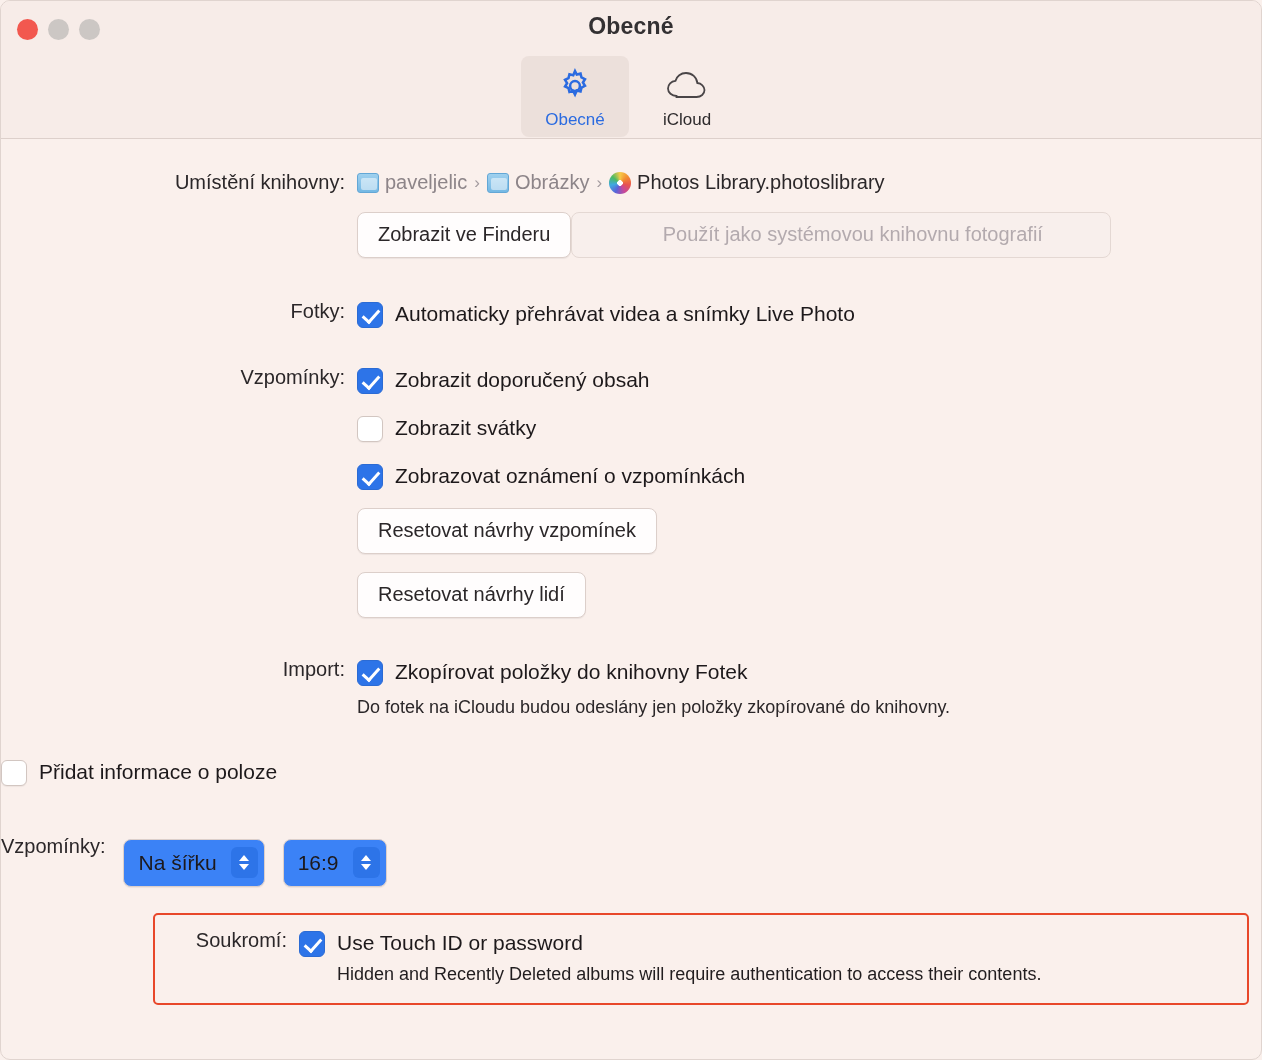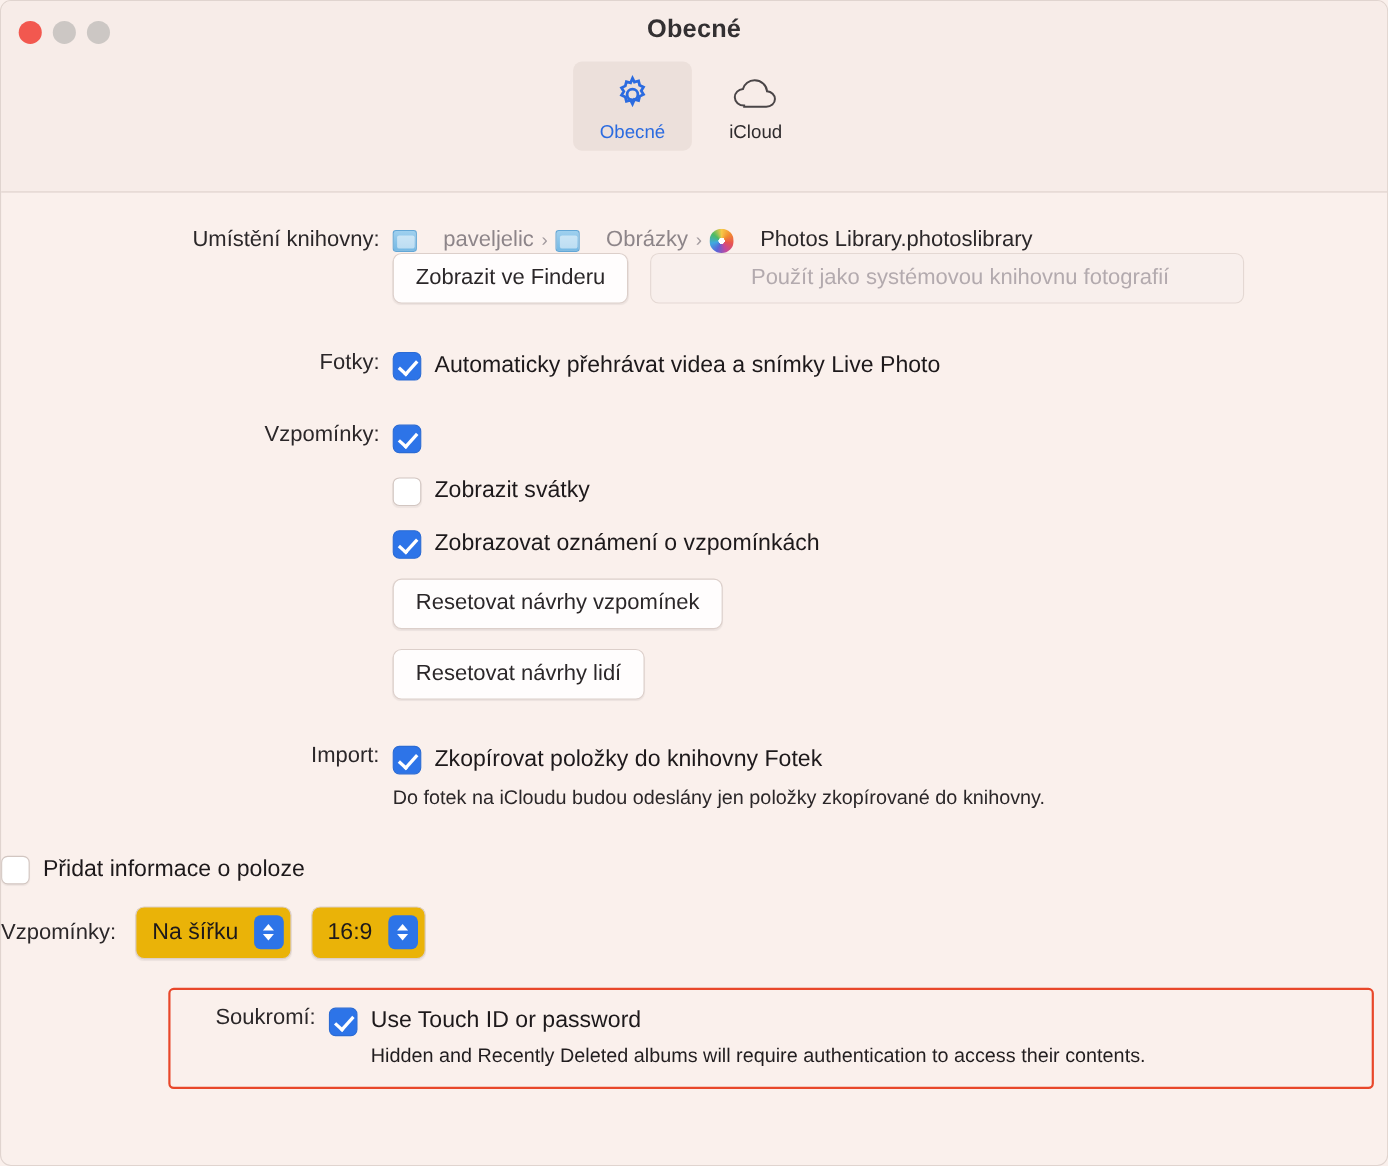--- a/index.html
+++ b/index.html
@@ -22,21 +22,21 @@
     background: #faf0ec;
     border: 1px solid #e0d4cf;
     box-sizing: border-box;
     border-radius: 10px;
     overflow: hidden;
   }
 
   
   .titlebar {
     position: relative;
-    height: 174px;
+    height: 138px;
     background: #f7ece8;
     border-bottom: 1px solid #ddd0cb;
     box-sizing: border-box;
   }
   .traffic {
     position: absolute;
     top: 18px;
     left: 16px;
     display: flex;
     gap: 10px;
@@ -124,21 +124,21 @@
   .path {
     display: flex;
     align-items: center;
     gap: 7px;
     font-size: 20px;
     color: #8d8589;
   }
   .path .crumb {
     display: flex;
     align-items: center;
-    gap: 24px;
+    gap: 6px;
   }
   .path .sep { color: #a39b9f; font-size: 17px; }
   .crumb-text.dark { color: #2b2729; }
 
   .ic {
     display: inline-block;
     width: 22px;
     height: 20px;
     border-radius: 3px;
     position: relative;
@@ -160,22 +160,22 @@
   .ic.photos {
     width: 22px; height: 22px;
     border-radius: 50%;
     background:
       radial-gradient(circle at 50% 50%, #ffffff 18%, rgba(255,255,255,0) 19%),
       conic-gradient(#f7c948, #f28b30, #e8544f, #c6489c, #5a63d8, #3fa9e0, #4cbb62, #f7c948);
   }
 
   
   .btn-row {
-    display: flex;
-    gap: 20px;
+    margin-top: 18px;
+    display: flex;
     align-items: flex-start;
   }
   .btn {
     font-family: "Liberation Sans", sans-serif;
     font-size: 20px;
     color: #2b2729;
     background: #fffdfd;
     border: 1px solid #dccfca;
     border-radius: 8px;
     padding: 10px 20px 11px 20px;
@@ -251,29 +251,30 @@
     gap: 18px;
     margin-top: 20px;
   }
   .popup-label {
     font-size: 20px;
     color: #2b2729;
   }
   .popup {
     display: inline-flex;
     align-items: center;
-    background: #eab308;
+    background: #3b82f6;
     border: 1px solid #dccfca;
     border-radius: 8px;
     box-shadow: 0 1px 1px rgba(0,0,0,0.06);
     padding: 7px 6px 8px 14px;
     font-size: 21px;
     color: #1d191b;
     gap: 14px;
     cursor: default;
+    margin-top: 33px;
   }
   .stepper {
     width: 27px;
     height: 31px;
     border-radius: 6px;
     background: #2d74e8;
     display: flex;
     flex-direction: column;
     align-items: center;
     justify-content: center;
@@ -382,20 +383,21 @@
           <span class="cb-text">Automaticky přehrávat videa a snímky Live Photo</span>
         </div>
       </div>
     </div>
 
     <div class="row r-vzpominky">
       <div class="label-col">Vzpomínky:</div>
       <div class="field-col">
         <div class="cb-line">
           <span class="cb on"></span>
+          <span class="cb-text">Zobrazit doporučený obsah</span>
         </div>
         <div class="stack-gap"></div>
         <div class="cb-line">
           <span class="cb off"></span>
           <span class="cb-text">Zobrazit svátky</span>
         </div>
         <div class="stack-gap"></div>
         <div class="cb-line">
           <span class="cb on"></span>
           <span class="cb-text">Zobrazovat oznámení o vzpomínkách</span>

